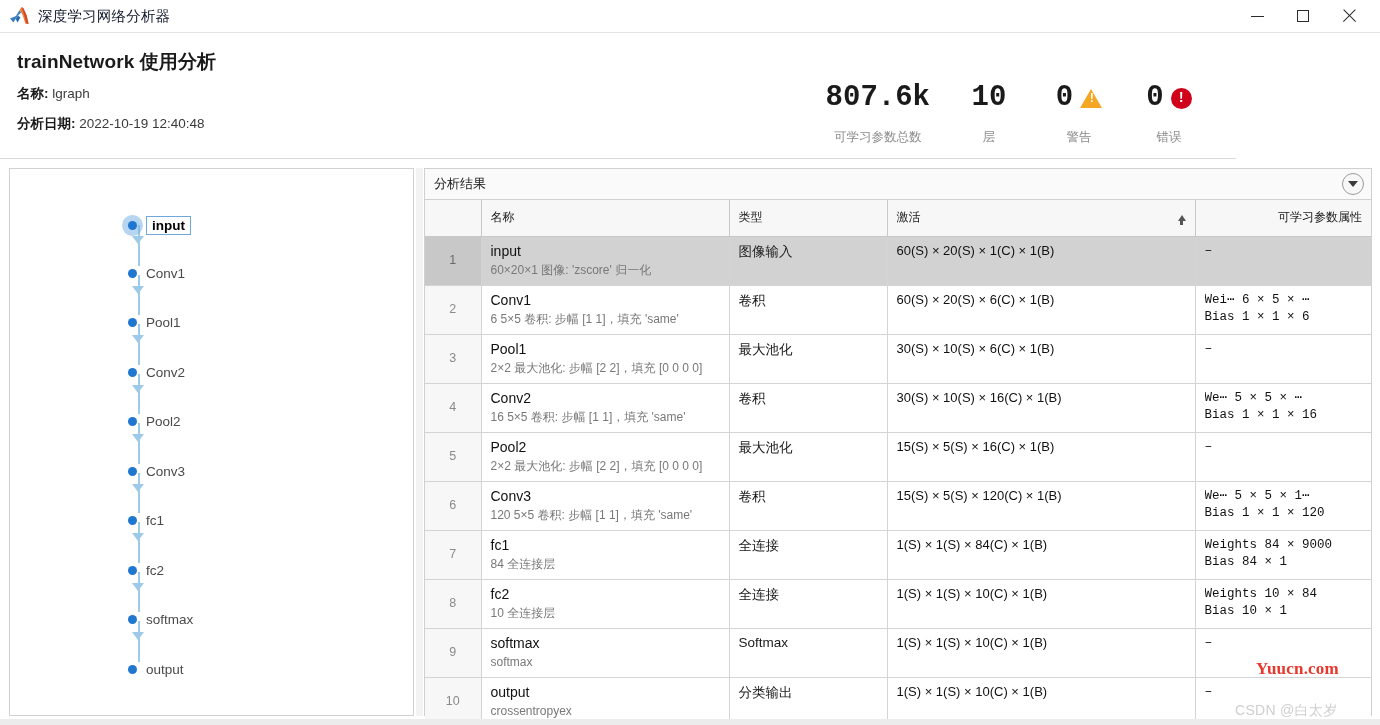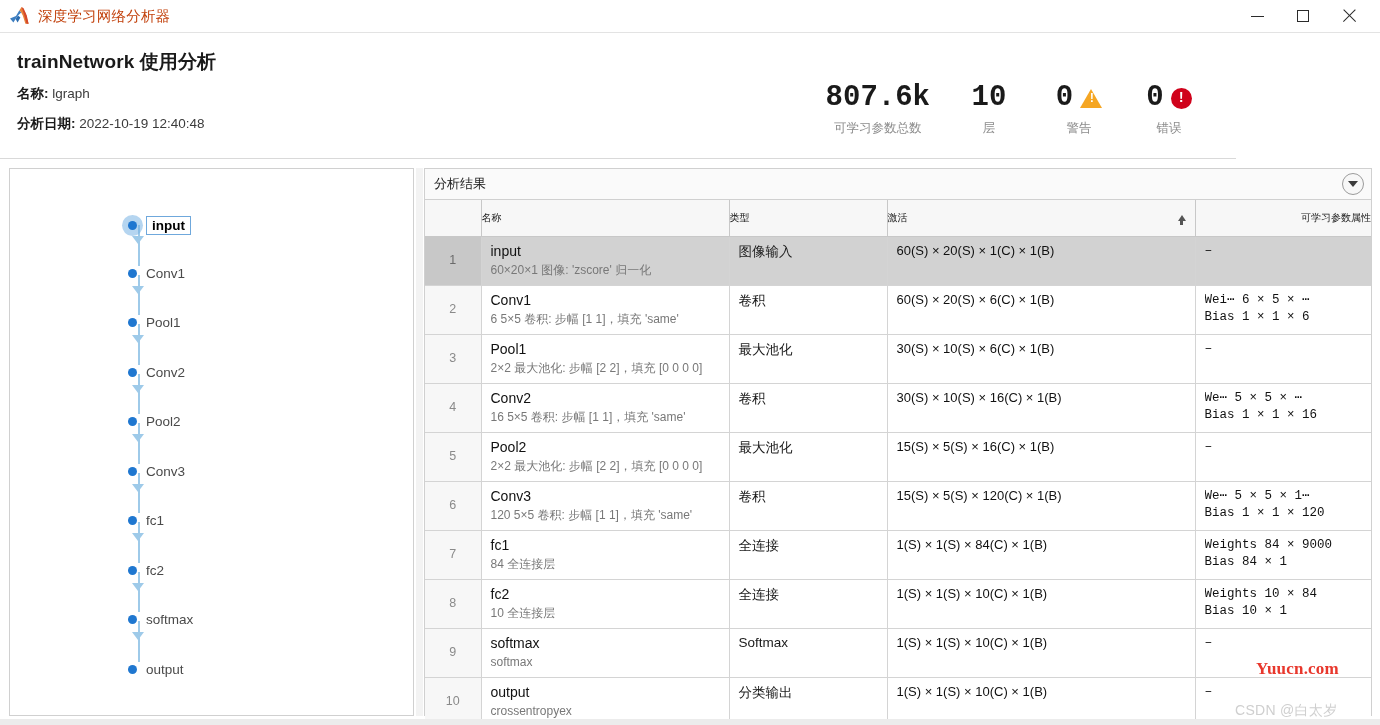--- a/index.html
+++ b/index.html
@@ -23,21 +23,21 @@
     background: #ffffff;
     border-bottom: 1px solid #e3e3e3;
     display: flex; align-items: center;
   }
   .tb-logo {
     width: 22px; height: 20px;
     margin-left: 9px; margin-right: 7px;
     position: relative; flex: none;
   }
   .tb-title {
-    font-size: 14.5px; color: #c2410c;
+    font-size: 14.5px; color: #0f172a;
     letter-spacing: .2px;
     white-space: nowrap;
   }
   .tb-spacer { flex: 1 1 auto; }
   .tb-btn {
     width: 46px; height: 32px;
     display: flex; align-items: center; justify-content: center;
     color: #222;
   }
   .tb-btn:last-child { margin-right: 8px; }
@@ -84,21 +84,21 @@
     text-align: center;
     min-width: 90px;
     padding: 0 14px;
   }
   .stat .num {
     font-size: 29px; font-weight: bold; color: #1a1a1a;
     line-height: 34px; white-space: nowrap;
     display: flex; align-items: center; justify-content: center; gap: 7px; font-family: Liberation Mono, monospace;
   }
   .stat .cap {
-    font-size: 12.5px; color: #8c8c8c; margin-top: 5px;
+    font-size: 12.5px; color: #8c8c8c; margin-top: 14px;
   }
   .warn-icon {
     width: 0; height: 0;
     border-left: 11px solid transparent;
     border-right: 11px solid transparent;
     border-bottom: 19px solid #f5a623;
     position: relative;
   }
   .warn-icon::after {
     content: "!";
@@ -206,24 +206,24 @@
   table.analysis col.c-type  { width: 158px; }
   table.analysis col.c-act   { width: 308px; }
   table.analysis col.c-learn { width: 176px; }
 
   table.analysis thead th {
     height: 36px;
     background: #f7f7f7;
     border-right: 1px solid #c8c8c8;
     border-bottom: 1px solid #c8c8c8;
     font-weight: normal;
-    font-size: 10px;
+    font-size: 12px;
     color: #1a1a1a;
     text-align: left;
-    padding: 0 0;
+    padding: 0 9px;
     position: relative;
   }
   table.analysis thead th.idxh { border-right: 1px solid #c8c8c8; }
   table.analysis thead th:last-child { border-right: none; text-align: right; }
   .sort-arrow {
     position: absolute; right: 9px; top: 50%;
     transform: translateY(-50%);
     width: 0; height: 0;
     border-left: 4px solid transparent;
     border-right: 4px solid transparent;

